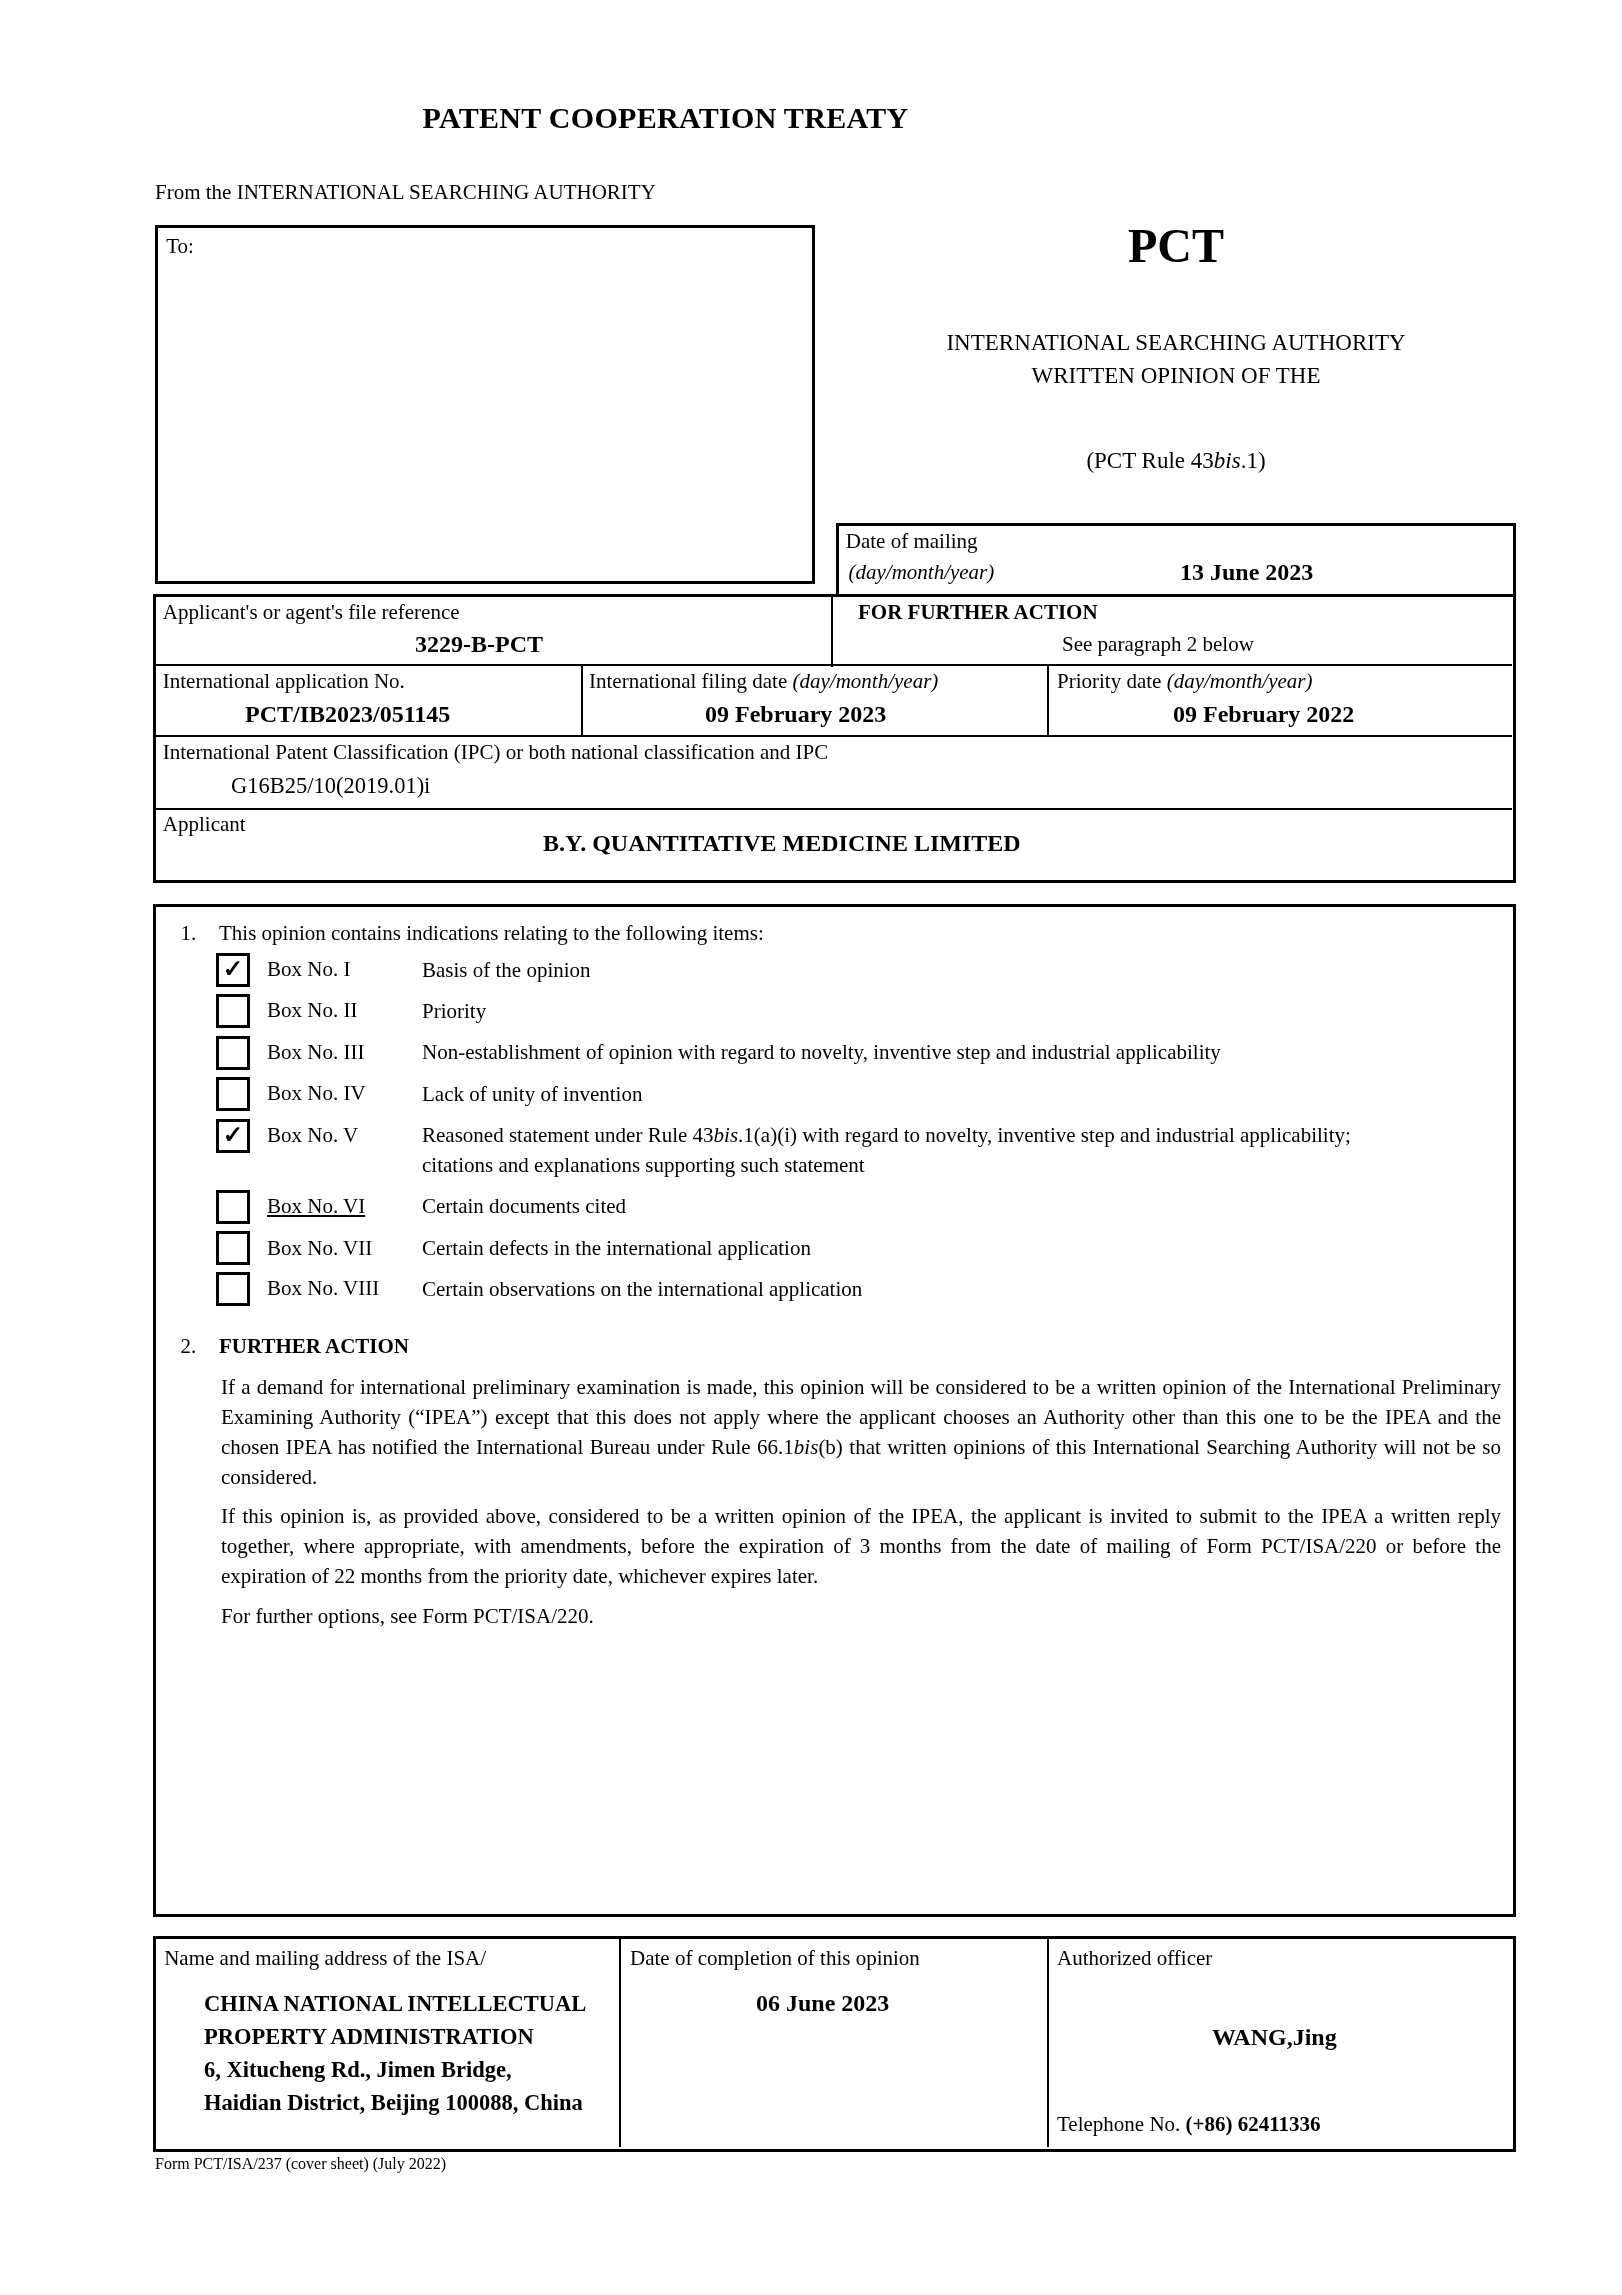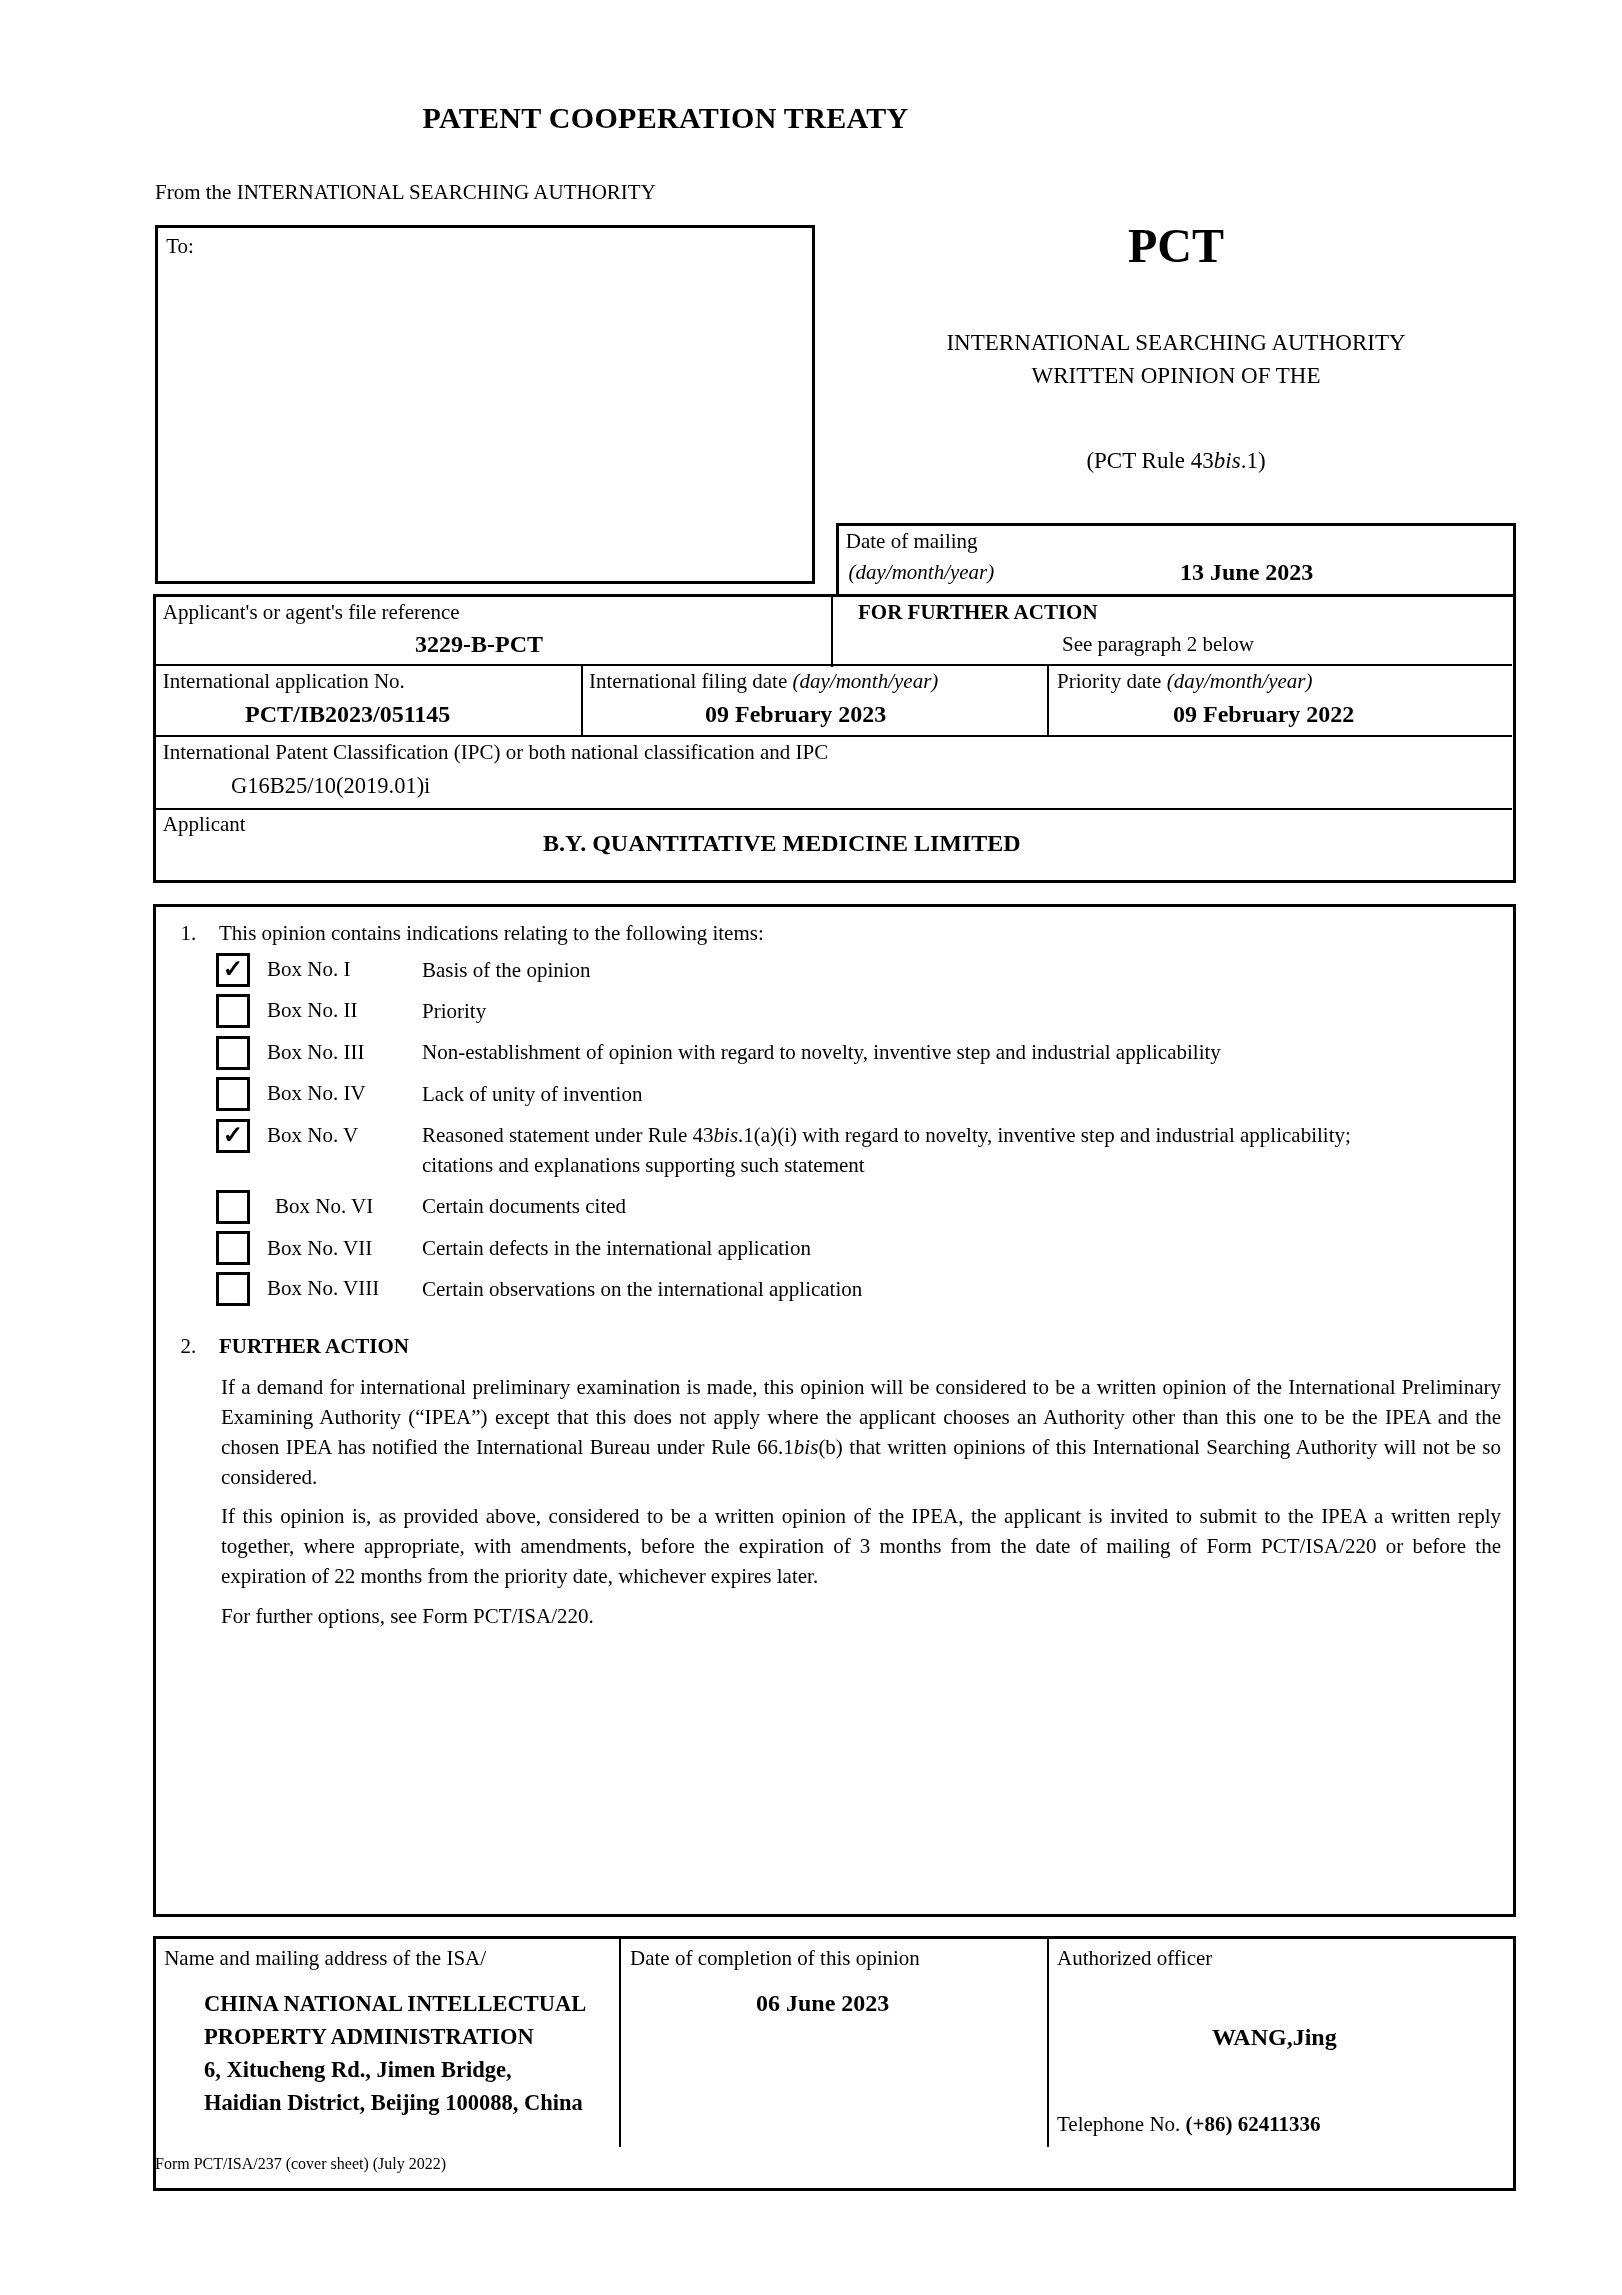--- a/index.html
+++ b/index.html
@@ -32,21 +32,21 @@
   .main .num { position:absolute; font-size:21px; }
   .main .txt { position:absolute; font-size:21px; }
   .cb { position:absolute; width:34px; height:34px; border:3.4px solid #000; box-sizing:border-box; font-size:24.5px; font-weight:bold; line-height:26px; text-align:center; }
   .boxno { position:absolute; font-size:21px; }
   .desc { position:absolute; font-size:21px; line-height:30px; }
   .desc i { font-style:italic; }
   .fa-title { position:absolute; font-size:21px; font-weight:bold; }
   .para { position:absolute; left:65px; width:1280px; font-size:21px; line-height:30px; text-align:justify; }
   .para i { font-style:italic; }
 
-  .footer { left:153px; top:1936px; width:1363px; height:255px; border:3.4px solid #000; box-sizing:border-box; }
+  .footer { left:153px; top:1936px; width:1363px; height:216px; border:3.4px solid #000; box-sizing:border-box; }
   .f-lbl { position:absolute; font-size:21px; }
   .f-bold { position:absolute; font-size:22.5px; font-weight:bold; line-height:33px; }
   .caption { left:155px; top:2155px; font-size:16px; }
 </style>
 </head>
 <body>
 
 <div class="abs title">PATENT COOPERATION TREATY</div>
 <div class="abs from">From the INTERNATIONAL SEARCHING AUTHORITY</div>
 
@@ -112,21 +112,21 @@
 
   <div class="cb" style="left:60px; top:170px;"></div>
   <div class="boxno" style="left:111px; top:174px;">Box No. IV</div>
   <div class="desc" style="left:266px; top:172px;">Lack of unity of invention</div>
 
   <div class="cb" style="left:60px; top:212px;"><span>✓</span></div>
   <div class="boxno" style="left:111px; top:216px;">Box No. V</div>
   <div class="desc" style="left:266px; top:213px; width:1077px;"><span>Reasoned statement under Rule 43</span><i>bis</i><span>.1(a)(i) with regard to novelty, inventive step and industrial applicability;</span><br><span>citations and explanations supporting such statement</span></div>
 
   <div class="cb" style="left:60px; top:283px;"></div>
-  <div class="boxno" style="left:119px; top:287px;">Box No. VI</div>
+  <div class="boxno" style="left:111px; top:287px;text-decoration:underline;">Box No. VI</div>
   <div class="desc" style="left:266px; top:284px;">Certain documents cited</div>
 
   <div class="cb" style="left:60px; top:324px;"></div>
   <div class="boxno" style="left:111px; top:329px;">Box No. VII</div>
   <div class="desc" style="left:266px; top:326px;">Certain defects in the international application</div>
 
   <div class="cb" style="left:60px; top:365px;"></div>
   <div class="boxno" style="left:111px; top:369px;">Box No. VIII</div>
   <div class="desc" style="left:266px; top:367px;">Certain observations on the international application</div>
 

